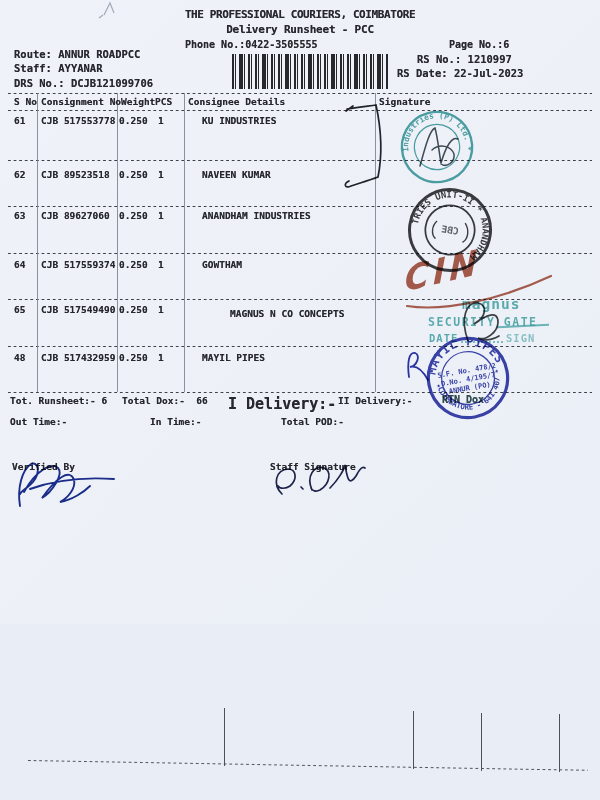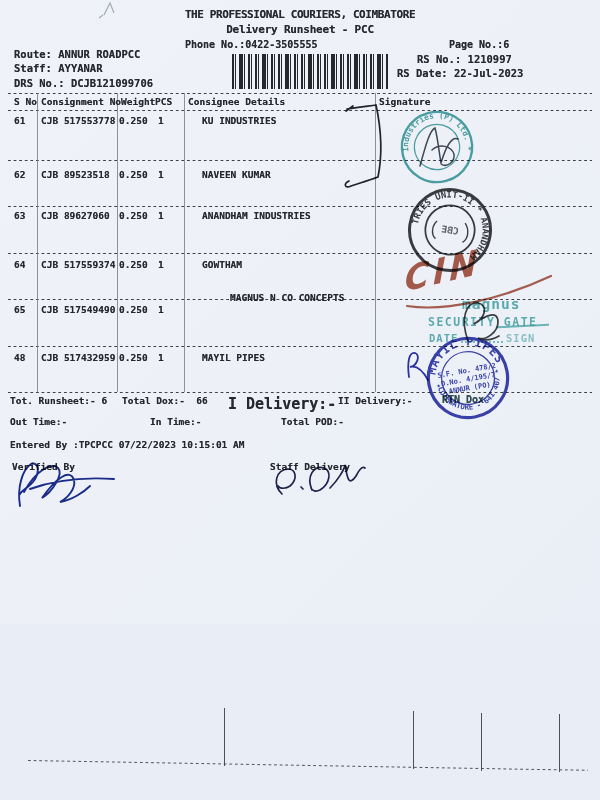--- a/index.html
+++ b/index.html
@@ -103,45 +103,44 @@
     <div class="mono abs" style="left:119px; top:259px; font-size:9.5px;">0.250</div>
     <div class="mono abs" style="left:158px; top:259px; font-size:9.5px;">1</div>
     <div class="mono abs" style="left:202px; top:259px; font-size:9.5px;">GOWTHAM</div>
   </div>
 
   <div>
     <div class="mono abs" style="left:14px;  top:304px; font-size:9.5px;">65</div>
     <div class="mono abs" style="left:41px;  top:304px; font-size:9.5px;">CJB 517549490</div>
     <div class="mono abs" style="left:119px; top:304px; font-size:9.5px;">0.250</div>
     <div class="mono abs" style="left:158px; top:304px; font-size:9.5px;">1</div>
-    <div class="mono abs" style="left:202px; top:292px; font-size:9.5px;padding-left:28px;">MAGNUS N CO CONCEPTS</div>
+    <div class="mono abs" style="left:202px; top:308px; font-size:9.5px;padding-left:28px;">MAGNUS N CO CONCEPTS</div>
   </div>
 
   <div>
     <div class="mono abs" style="left:14px;  top:352px; font-size:9.5px;">48</div>
     <div class="mono abs" style="left:41px;  top:352px; font-size:9.5px;">CJB 517432959</div>
     <div class="mono abs" style="left:119px; top:352px; font-size:9.5px;">0.250</div>
     <div class="mono abs" style="left:158px; top:352px; font-size:9.5px;">1</div>
     <div class="mono abs" style="left:202px; top:352px; font-size:9.5px;">MAYIL PIPES</div>
   </div>
 
   <div class="mono abs rtn">RTN Dox</div>
   <div class="mono abs" style="left:10px;  top:395px; font-size:9.5px;">Tot. Runsheet:- 6</div>
   <div class="mono abs" style="left:122px; top:395px; font-size:9.5px;">Total Dox:-  66</div>
   <div class="mono abs" style="left:228px; top:395px; font-size:15px;">I Delivery:-</div>
   <div class="mono abs" style="left:338px; top:395px; font-size:9.5px;">II Delivery:-</div>
 
   <div class="mono abs" style="left:10px;  top:416px; font-size:9.5px;">Out Time:-</div>
   <div class="mono abs" style="left:150px; top:416px; font-size:9.5px;">In Time:-</div>
   <div class="mono abs" style="left:281px; top:416px; font-size:9.5px;">Total POD:-</div>
 
-  <div class="mono abs" style="left:10px;  top:439px; font-size:9.5px;">Entered By :TPCPCC 07/22/2023 10:15:01 AM</div>
 
   <div class="mono abs" style="left:12px;  top:461px; font-size:9.5px;">Verified By</div>
-  <div class="mono abs" style="left:270px; top:461px; font-size:9.5px;">Staff Delivery</div>
+  <div class="mono abs" style="left:270px; top:461px; font-size:9.5px;">Staff Signature</div>
 
   <svg class="stamp" style="left:398px; top:108px; transform:rotate(-15deg); opacity:.85;" width="78" height="78" viewBox="0 0 100 100">
     <circle cx="50" cy="50" r="45" fill="none" stroke="#2f9596" stroke-width="3"></circle>
     <circle cx="50" cy="50" r="29" fill="none" stroke="#2f9596" stroke-width="1.6"></circle>
     <defs>
         <path id="kuArc" d="M50,50 m-37,0 a37,37 0 1,1 74,0 a37,37 0 1,1 -74,0"></path>
       </defs>
     <text font-size="10" fill="#2f9596" text-anchor="middle">
       <textPath href="#kuArc" startOffset="25%">KU Industries (P) Ltd. *</textPath>
     </text>

